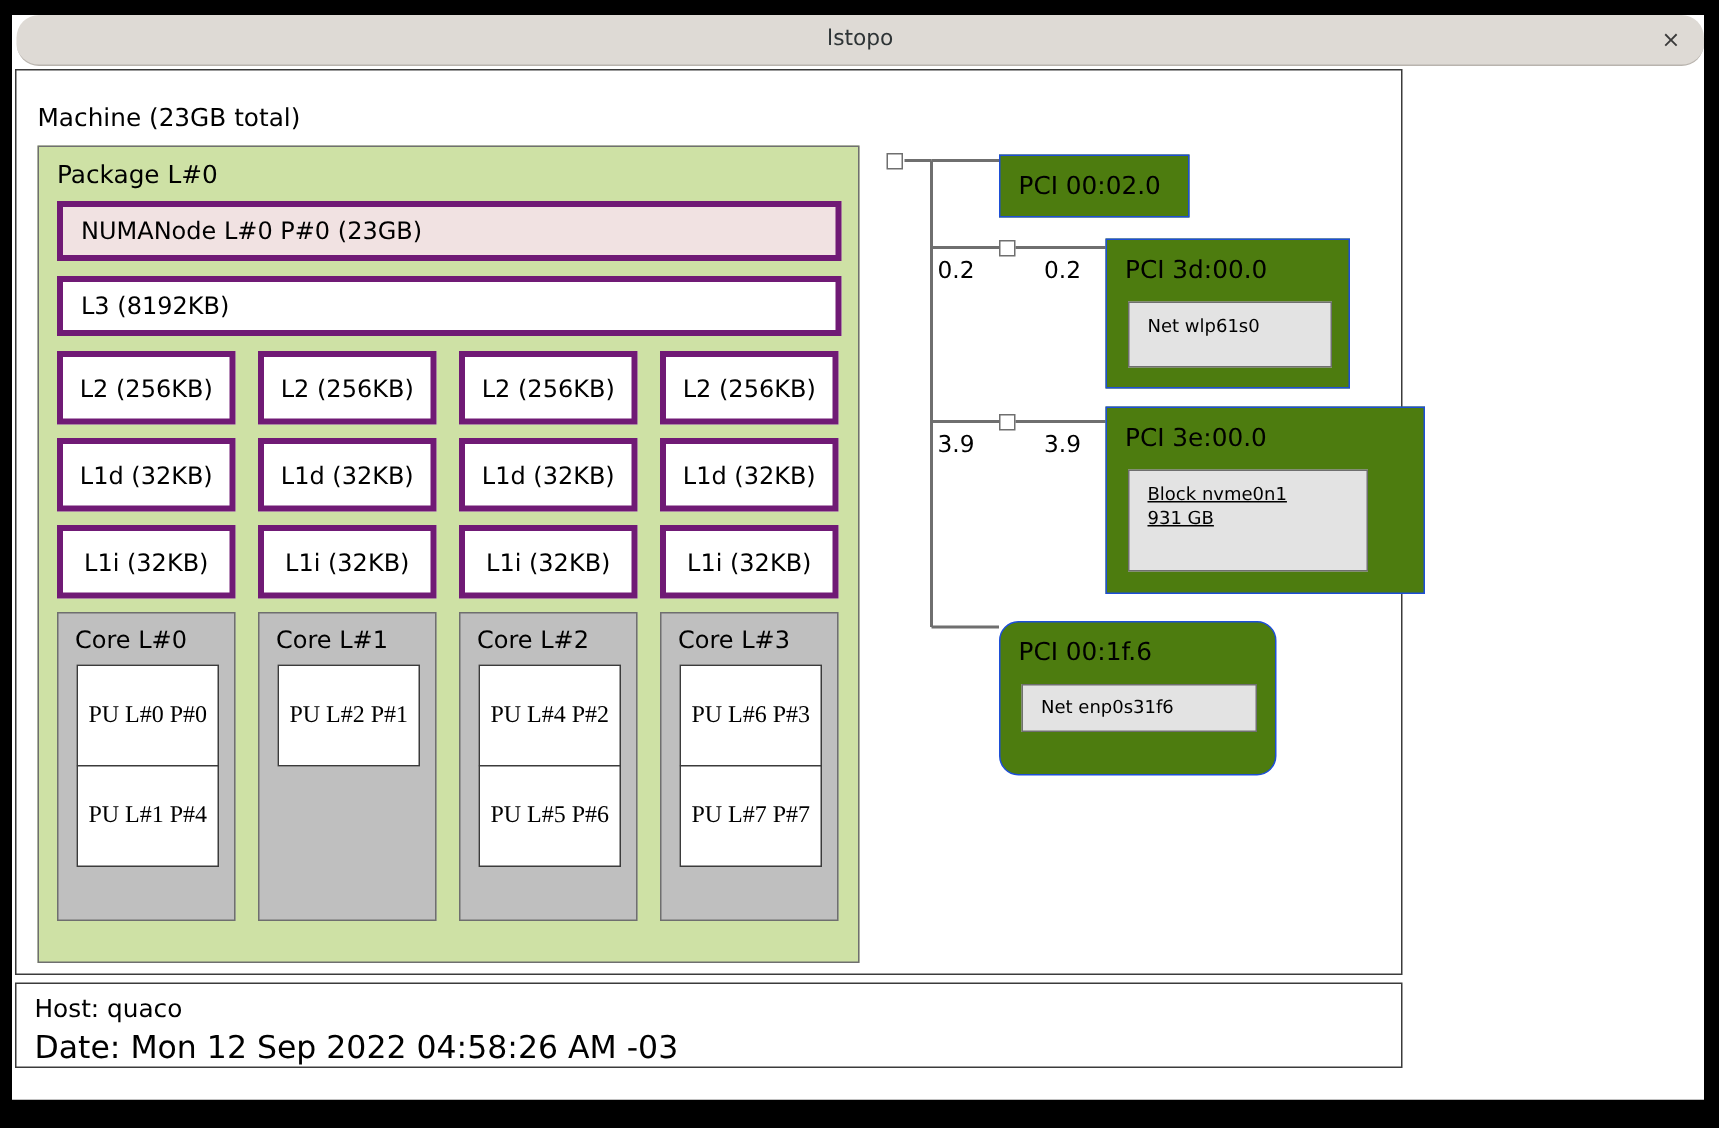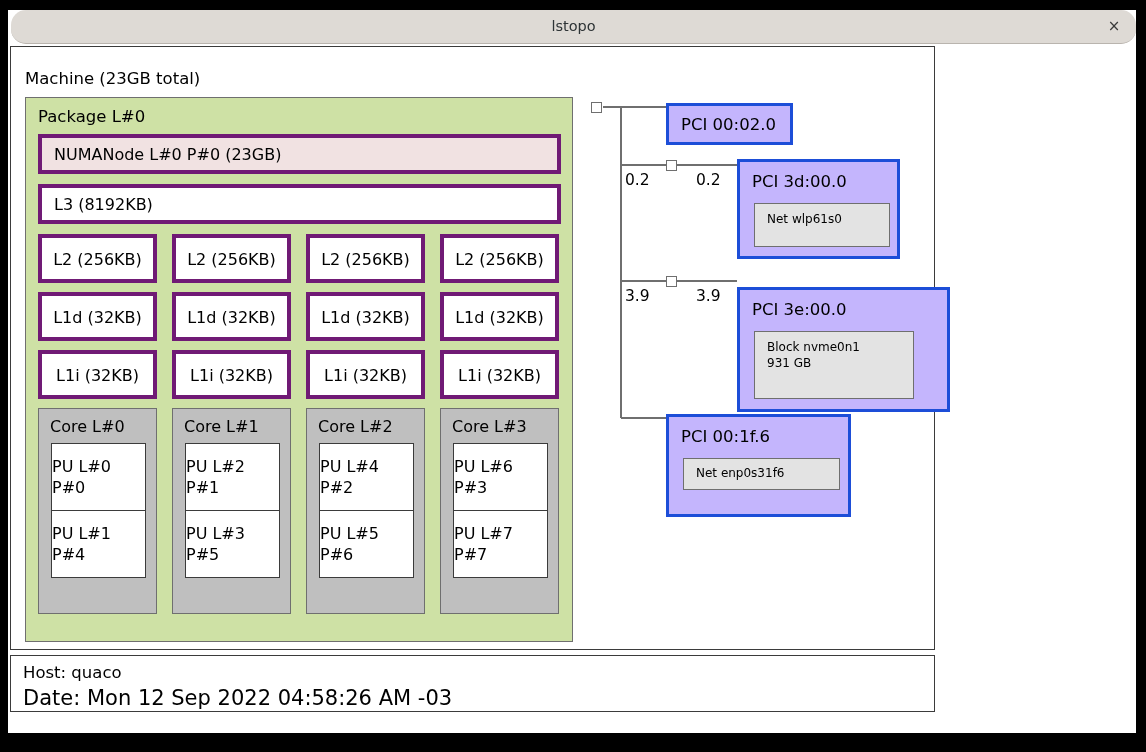--- a/index.html
+++ b/index.html
@@ -166,35 +166,36 @@
     background: #ffffff;
     border: 1px solid #3b3b3b;
     box-sizing: border-box;
     font-size: 16px;
     color: #000;
     display: flex;
     flex-direction: column;
     align-items: center;
     justify-content: center;
     line-height: 1.32;
+    font-family: Liberation Serif, serif;
   }
   .pu.top { top: 34px; }
   .pu.bottom { top: 101px; }
 
   
   #pci-tree {
     position: absolute;
     left: 0; top: 0;
     width: 925px; height: 604px;
     pointer-events: none;
   }
   .pci-box {
     position: absolute;
-    background: #c4b5fd;
-    border: 3px solid #1d4ed8;
+    background: #4d7c0f;
+    border: 1px solid #1d4ed8;
     box-sizing: border-box;
   }
   .pci-title {
     position: absolute;
     left: 12px;
     top: 10px;
     font-size: 16.5px;
     color: #000;
     white-space: nowrap;
   }
@@ -323,22 +324,20 @@
           <div class="core-label">Core L#0</div>
           <div class="pu top">PU L#0
 P#0</div>
           <div class="pu bottom">PU L#1
 P#4</div>
         </div>
         <div class="core-box" style="left:146px; top:310px;">
           <div class="core-label">Core L#1</div>
           <div class="pu top">PU L#2
 P#1</div>
-          <div class="pu bottom">PU L#3
-P#5</div>
         </div>
         <div class="core-box" style="left:280px; top:310px;">
           <div class="core-label">Core L#2</div>
           <div class="pu top">PU L#4
 P#2</div>
           <div class="pu bottom">PU L#5
 P#6</div>
         </div>
         <div class="core-box" style="left:414px; top:310px;">
           <div class="core-label">Core L#3</div>
@@ -378,27 +377,27 @@
 
         <div class="pci-box compact" style="left:655px; top:56px; width:127px; height:42px; pointer-events:auto;">
           <div class="pci-title">PCI 00:02.0</div>
         </div>
 
         <div class="pci-box" style="left:726px; top:112px; width:163px; height:100px; pointer-events:auto;">
           <div class="pci-title">PCI 3d:00.0</div>
           <div class="pci-child" style="left:14px; top:41px; width:136px; height:44px;">Net wlp61s0</div>
         </div>
 
-        <div class="pci-box" style="left:726px; top:240px; width:213px; height:125px; pointer-events:auto;">
+        <div class="pci-box" style="left:726px; top:224px; width:213px; height:125px; pointer-events:auto;">
           <div class="pci-title">PCI 3e:00.0</div>
-          <div class="pci-child" style="left:14px; top:41px; width:160px; height:68px;">Block nvme0n1
+          <div class="pci-child" style="left:14px; top:41px; width:160px; height:68px;text-decoration:underline;">Block nvme0n1
 931 GB</div>
         </div>
 
-        <div class="pci-box" style="left:655px; top:367px; width:185px; height:103px; pointer-events:auto;">
+        <div class="pci-box" style="left:655px; top:367px; width:185px; height:103px; pointer-events:auto;border-radius:13px;">
           <div class="pci-title">PCI 00:1f.6</div>
           <div class="pci-child" style="left:14px; top:41px; width:157px; height:32px; display:flex; align-items:center;">Net enp0s31f6</div>
         </div>
 
       </div>
 
     </div>
 
     <div id="footer-box">
       <div id="footer-host">Host: quaco</div>

